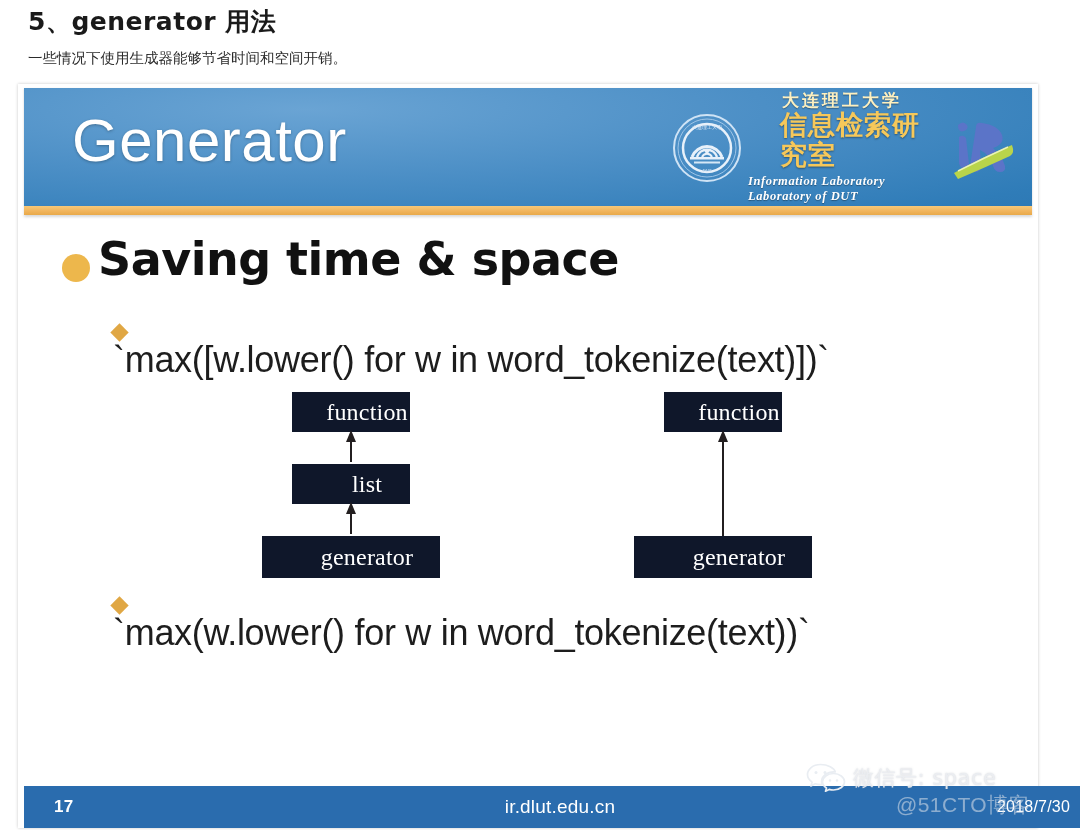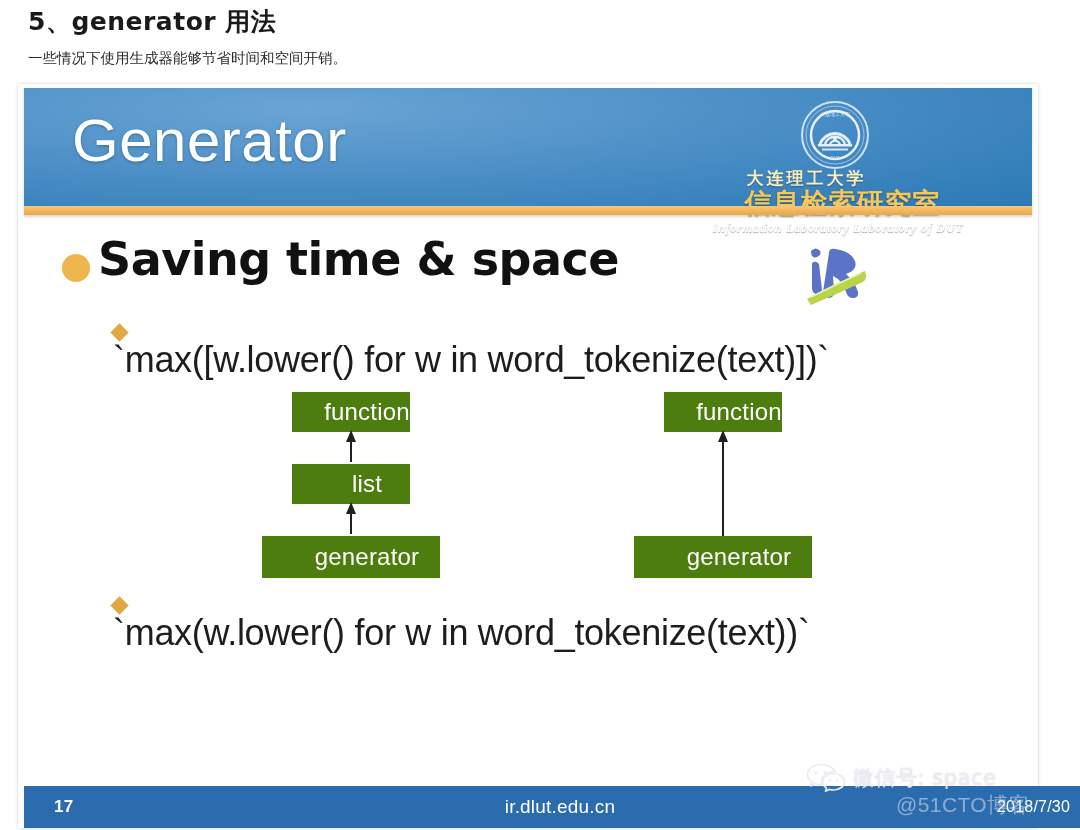--- a/index.html
+++ b/index.html
@@ -74,27 +74,26 @@
     font-size: 60px;
     font-weight: normal;
     color: #ffffff;
     letter-spacing: 0.5px;
     text-shadow: 0 1px 3px rgba(0,0,0,0.28);
   }
 
   
   .logo-block {
     position: absolute;
-    right: 24px;
+    right: 14px;
     top: 12px;
     width: 346px;
     height: 96px;
     display: flex;
     align-items: center;
-    flex-direction: column;
   }
 
   .logo-seal { width: 70px; height: 70px; flex: 0 0 70px; }
 
   .logo-text { margin-left: 6px; flex: 1; }
 
   .logo-cn-small {
     font-family: "DejaVu Sans", sans-serif;
     font-size: 17px;
     font-weight: bold;
@@ -182,23 +181,23 @@
     white-space: nowrap;
   }
 
   
   .diagram { position: absolute; }
   .diagram-left  { left: 222px; top: 308px; width: 210px; height: 200px; }
   .diagram-right { left: 594px; top: 308px; width: 212px; height: 200px; }
 
   .node {
     position: absolute;
-    background: #4d7c0f;
+    background: #0f172a;
     color: #ffffff;
-    font-family: Liberation Sans, sans-serif;
+    font-family: Liberation Serif, serif;
     font-size: 24px;
     display: flex;
     align-items: center;
     justify-content: center;
     letter-spacing: 0.2px;
     padding-left: 32px;
   }
 
   .arrow { position: absolute; }
 

